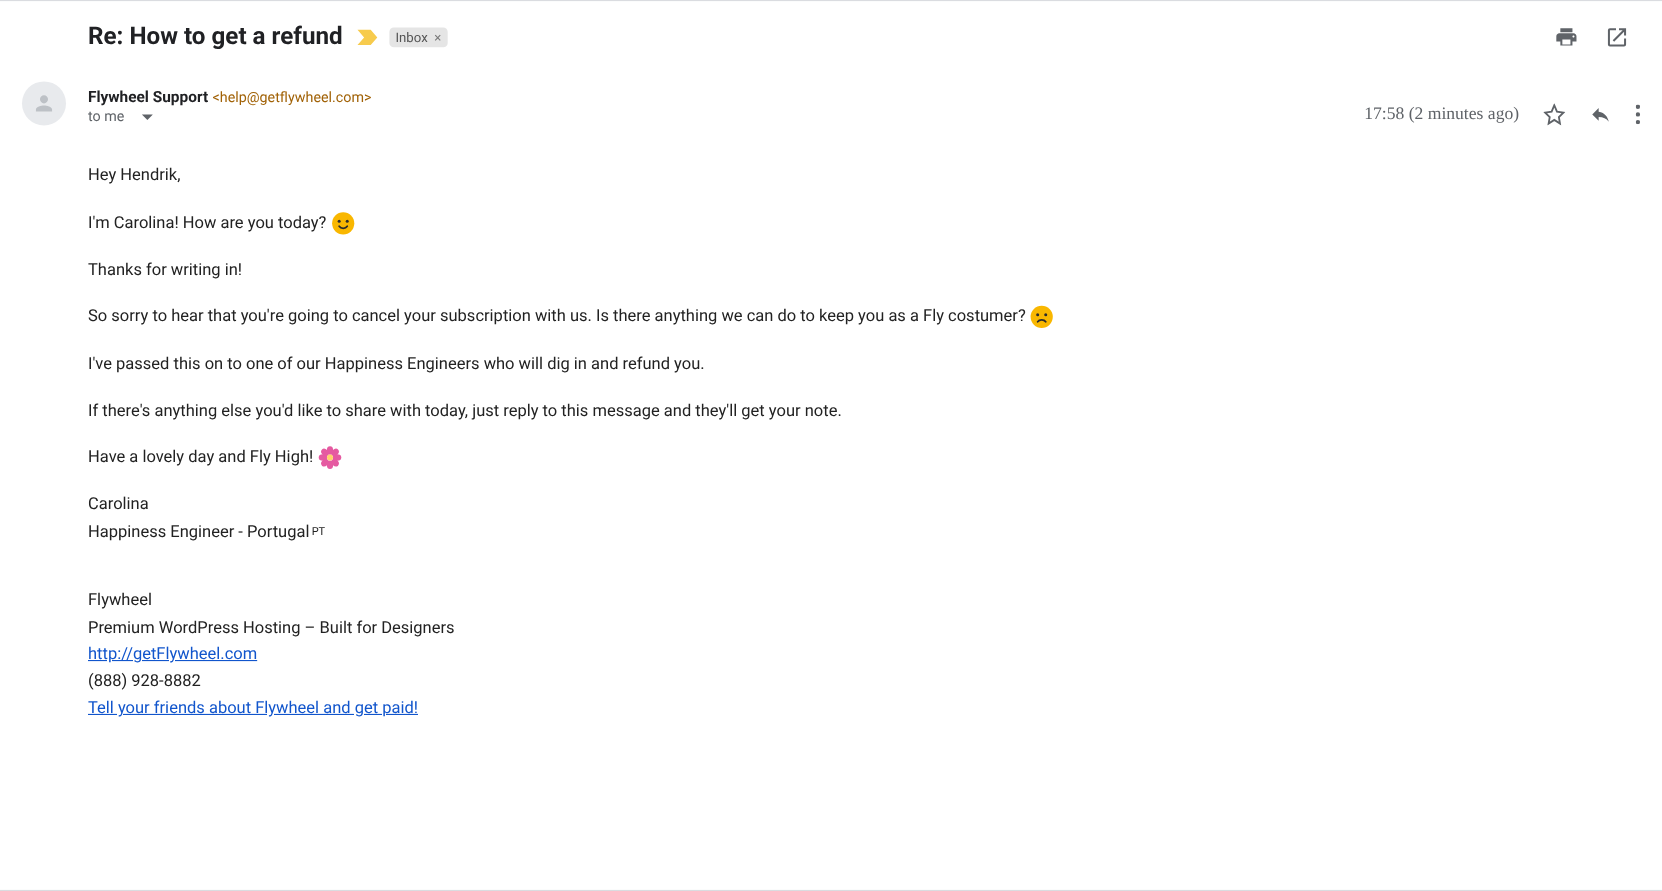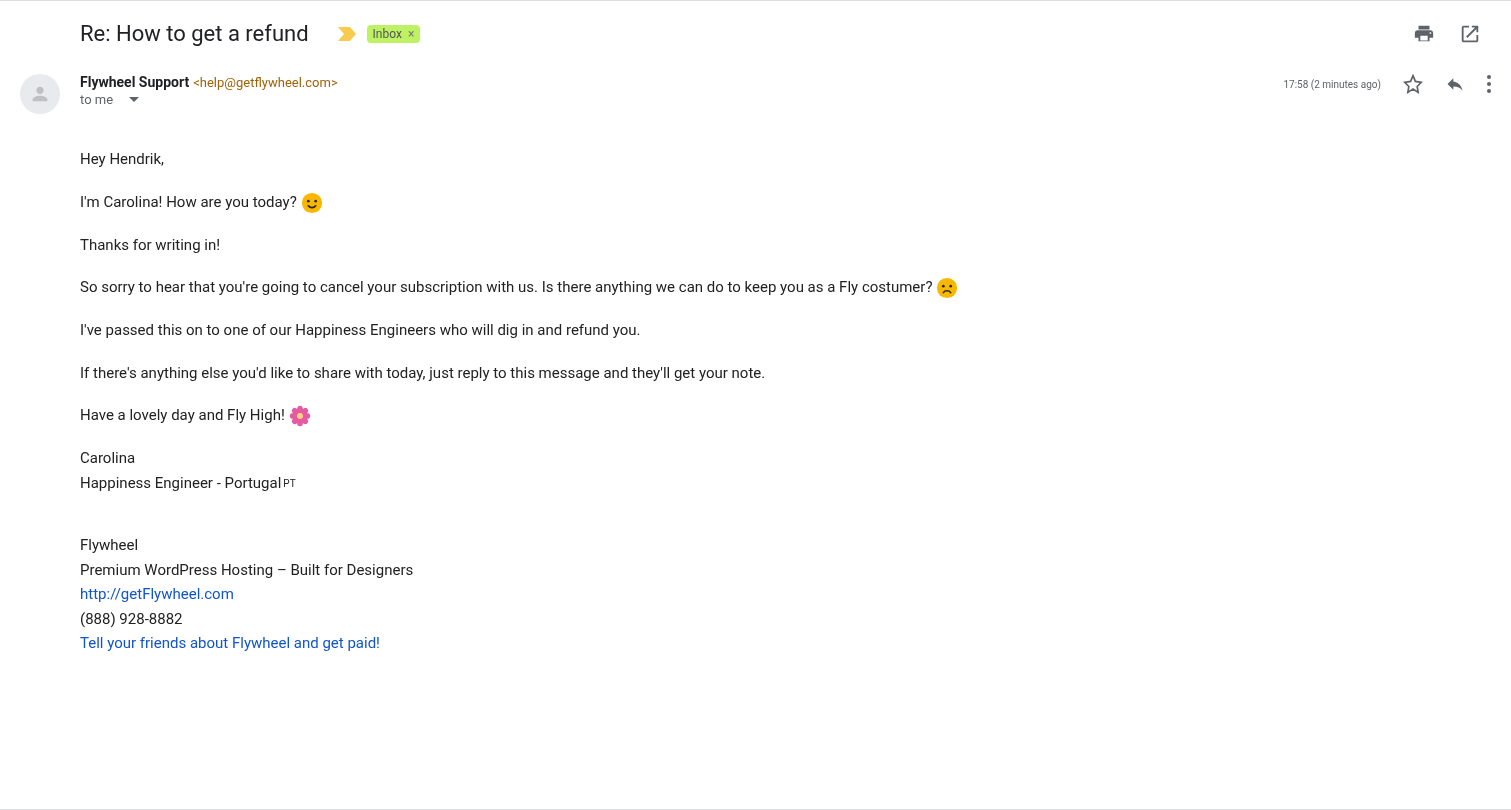--- a/index.html
+++ b/index.html
@@ -18,31 +18,31 @@
       padding: 20px 20px 0 20px;
     }
     .subject-row {
       display: flex;
       align-items: center;
       padding-left: 60px;
       margin-bottom: 28px;
     }
     .subject {
       font-size: 22px;
-      font-weight: 400;
+      font-weight: 700;
       color: #202124;
-      margin-right: 28px;
+      margin-right: 12px;
     }
     .important-marker {
       display: inline-flex;
       margin-right: 10px;
     }
     .inbox-label {
       display: inline-flex;
-      background: #bef264;
+      background: #e5e5e5;
       border-radius: 4px;
       padding: 2px 6px;
       font-size: 12px;
       color: #555;
     }
     .inbox-label .x {
       margin-left: 6px;
       color: #777;
       cursor: pointer;
       font-size: 12px;
@@ -55,21 +55,21 @@
     }
     .icon-btn {
       color: #5f6368;
       cursor: pointer;
       display: inline-flex;
       align-items: center;
       justify-content: center;
     }
     .header-row {
       display: flex;
-      align-items: flex-start;
+      align-items: flex-end;
       padding-left: 0;
     }
     .avatar {
       width: 40px;
       height: 40px;
       border-radius: 50%;
       background: #e8eaed;
       display: inline-flex;
       align-items: center;
       justify-content: center;
@@ -102,40 +102,42 @@
       margin-top: 2px;
     }
     .dropdown-caret {
       color: #5f6368;
     }
     .meta-actions {
       display: flex;
       align-items: center;
       gap: 22px;
       color: #5f6368;
-      font-size: 10px;
+      font-size: 16px;
+      font-family: Liberation Serif, serif;
     }
     .body {
       padding-left: 60px;
       padding-top: 34px;
       font-size: 15px;
       line-height: 1.5;
       color: #222;
     }
     .body p {
       margin: 0 0 20px 0;
     }
     .body .sig-line {
       margin: 0 0 2px 0;
     }
     .body .sig-block2 {
       margin-top: 40px;
     }
     .link {
       color: #1155cc;
+      text-decoration: underline;
       cursor: pointer;
     }
     .emoji {
       display: inline-block;
       vertical-align: middle;
       margin-left: 4px;
     }
     .sig-pt {
       font-size: 10px;
       vertical-align: middle;

